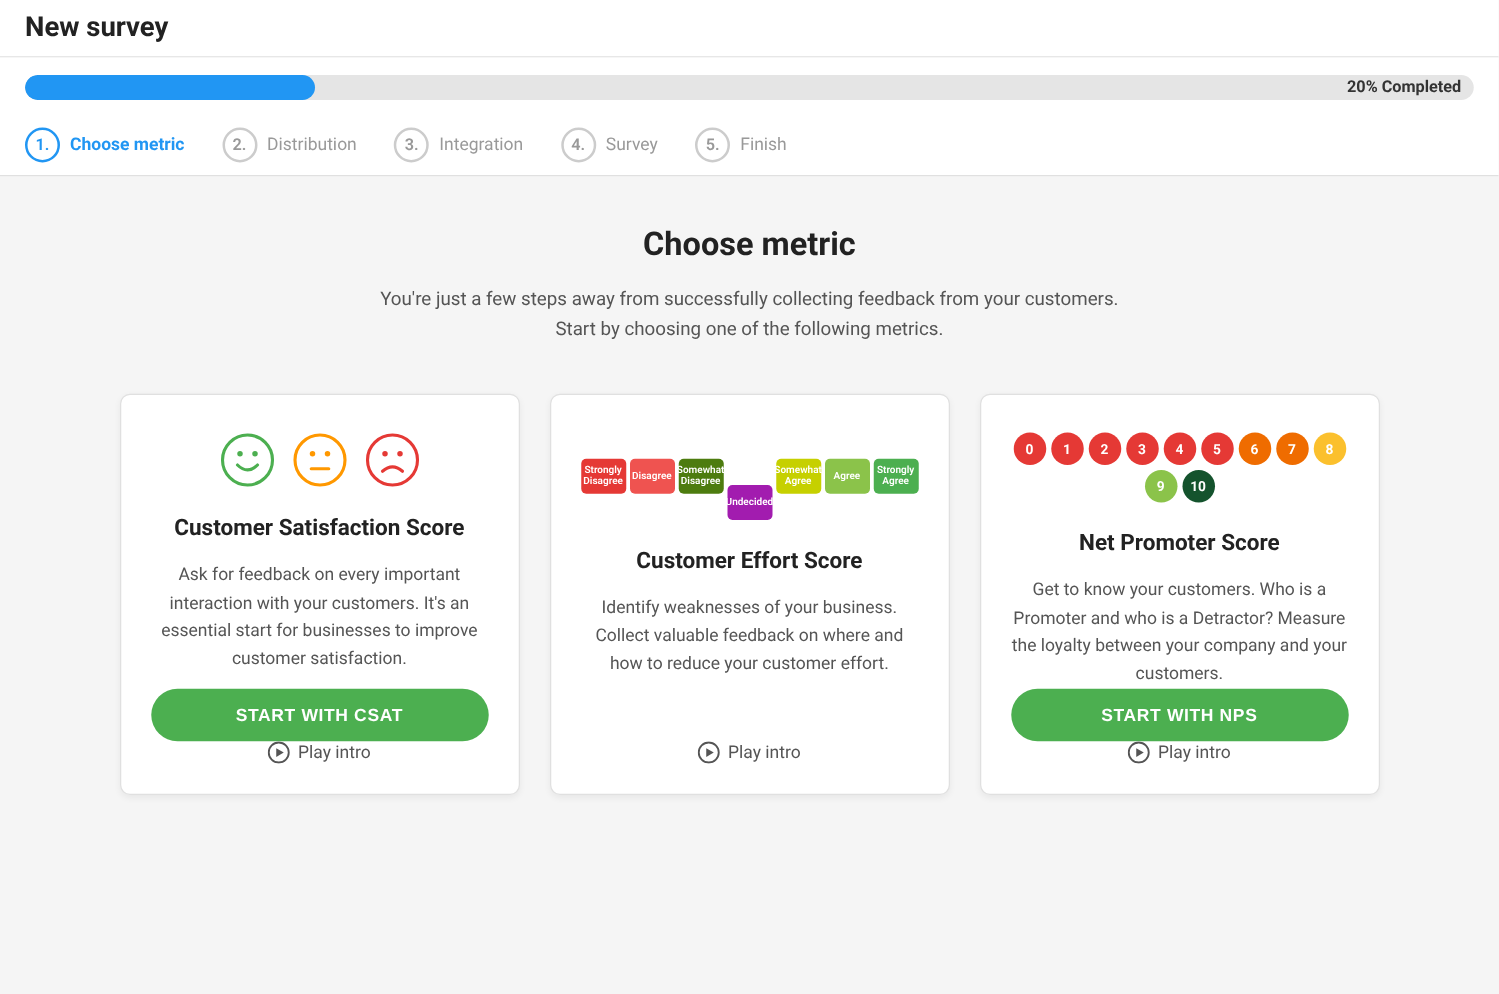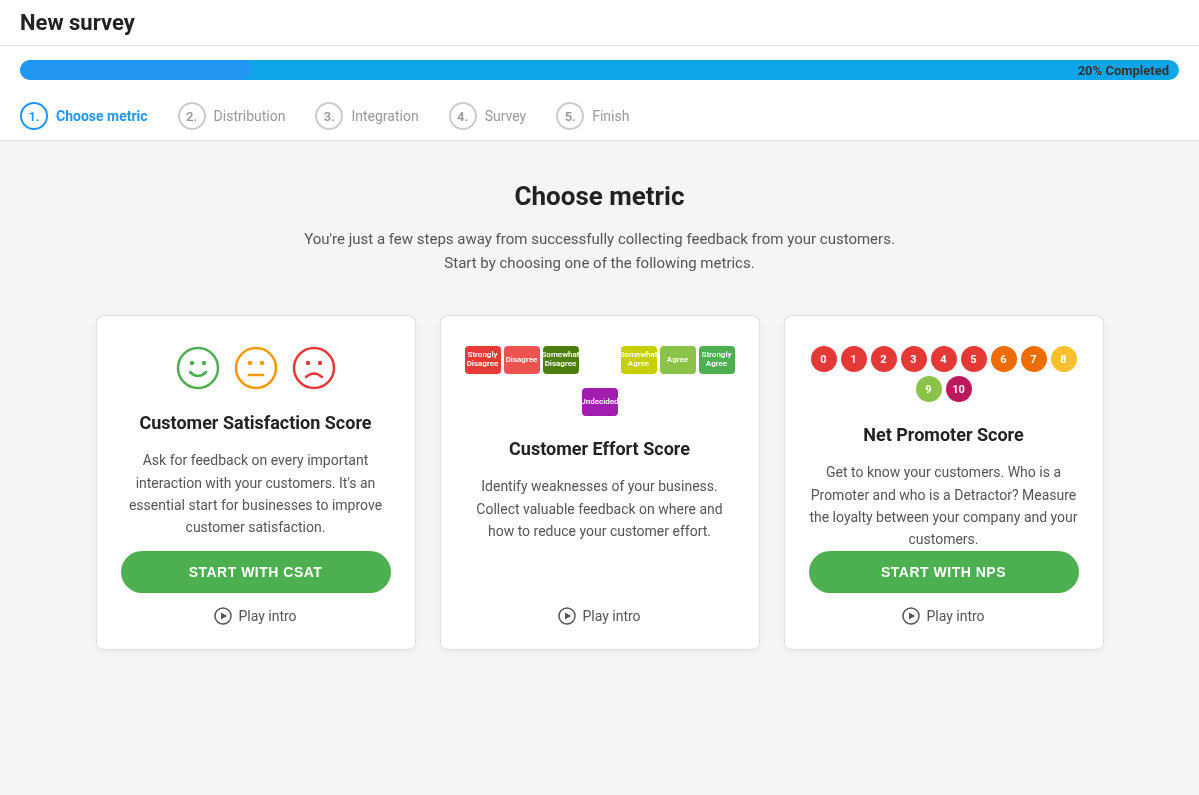--- a/index.html
+++ b/index.html
@@ -15,21 +15,21 @@
       font-weight: 700;
       color: #222;
     }
 
     .progress-bar-section {
       background: #fff;
       padding: 14px 20px 0 20px;
       border-bottom: 1px solid #e0e0e0;
     }
     .progress-track {
-      background: #0ea5e9;
+      background: #e5e5e5;
       border-radius: 10px;
       height: 20px;
       position: relative;
       overflow: hidden;
       margin-bottom: 12px;
     }
     .progress-fill {
       background: #2196F3;
       height: 100%;
       border-radius: 10px;
@@ -157,41 +157,41 @@
       color: #fff;
       border: none;
       border-radius: 50px;
       padding: 13px 30px;
       font-size: 14px;
       font-weight: 700;
       letter-spacing: 0.5px;
       cursor: pointer;
       width: 100%;
       text-transform: uppercase;
-      margin-bottom: 14px;
     }
 
     .play-intro {
       display: flex;
       align-items: center;
       gap: 6px;
       color: #555;
       font-size: 14px;
       cursor: pointer;
     }
     .play-icon {
       width: 18px;
       height: 18px;
     }
 
     
     .ces-scale {
       display: flex;
       gap: 3px;
       margin-bottom: 20px;
+      align-items: center;
     }
     .ces-box {
       width: 36px;
       height: 28px;
       border-radius: 4px;
       display: flex;
       align-items: center;
       justify-content: center;
       font-size: 8px;
       font-weight: 600;
@@ -339,21 +339,21 @@
           <div class="nps-dot" style="background: rgb(229, 57, 53);">0</div>
           <div class="nps-dot" style="background: rgb(229, 57, 53);">1</div>
           <div class="nps-dot" style="background: rgb(229, 57, 53);">2</div>
           <div class="nps-dot" style="background: rgb(229, 57, 53);">3</div>
           <div class="nps-dot" style="background: rgb(229, 57, 53);">4</div>
           <div class="nps-dot" style="background: rgb(229, 57, 53);">5</div>
           <div class="nps-dot" style="background: rgb(239, 108, 0);">6</div>
           <div class="nps-dot" style="background: rgb(239, 108, 0);">7</div>
           <div class="nps-dot" style="background: rgb(251, 192, 45);">8</div>
           <div class="nps-dot" style="background: rgb(139, 195, 74);">9</div>
-          <div class="nps-dot" style="background: #be185d;">10</div>
+          <div class="nps-dot" style="background: #14532d;">10</div>
         </div>
       <div class="card-title">Net Promoter Score</div>
       <div class="card-desc">Get to know your customers. Who is a Promoter and who is a Detractor? Measure the loyalty between your company and your customers.</div>
       <button class="start-btn">START WITH NPS</button>
       <div class="play-intro">
         <svg class="play-icon" viewBox="0 0 18 18">
           <circle cx="9" cy="9" r="8" fill="none" stroke="#555" stroke-width="1.5"></circle>
           <polygon points="7,5.5 13,9 7,12.5" fill="#555"></polygon>
         </svg>
         <span>Play intro</span>

